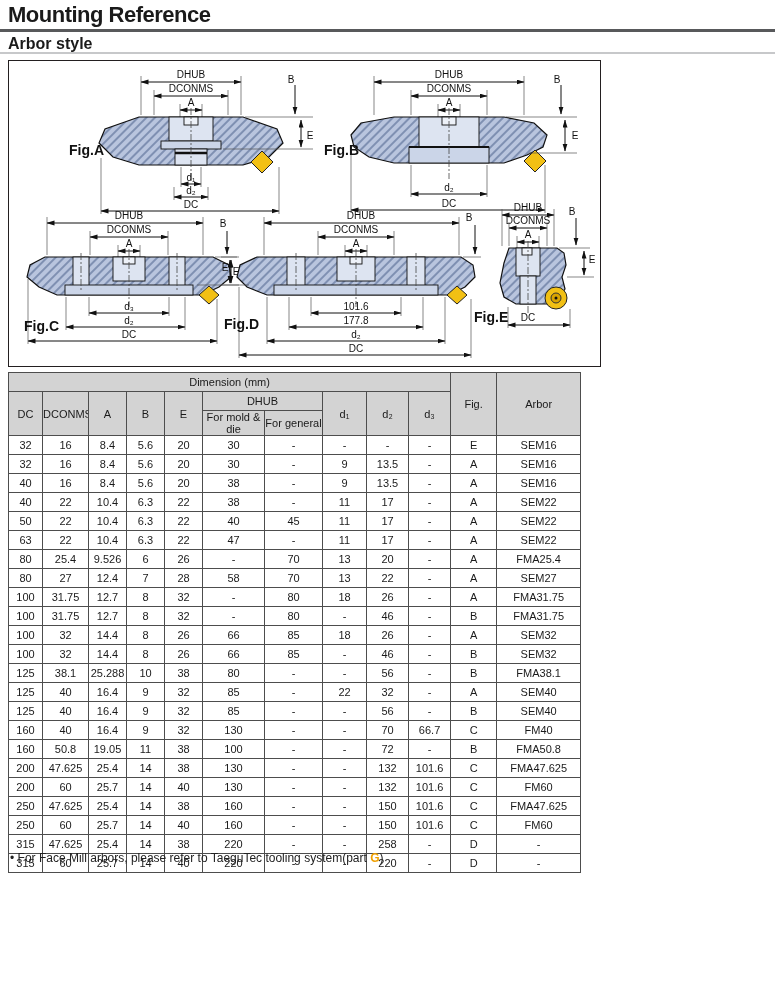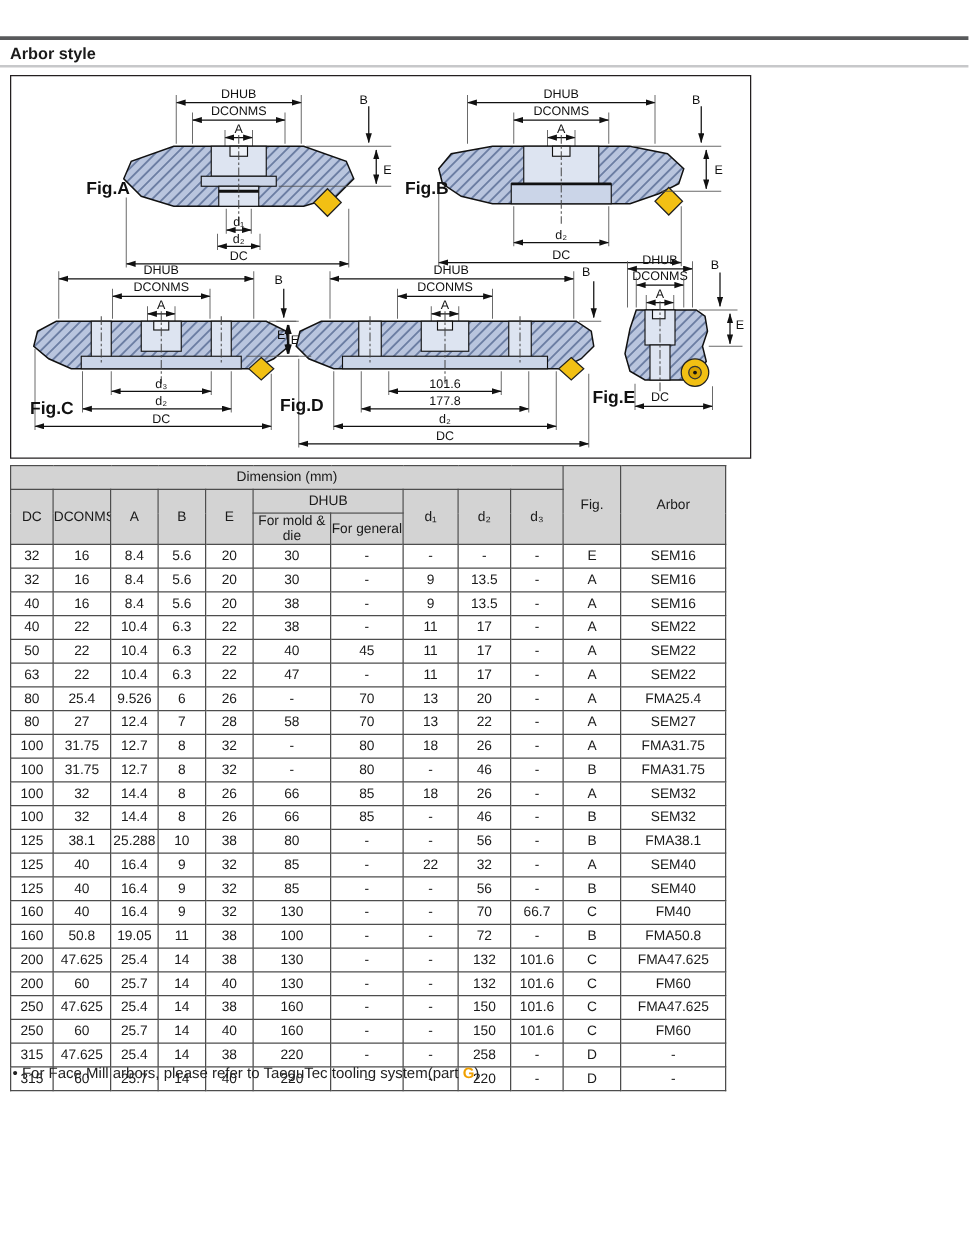--- a/index.html
+++ b/index.html
@@ -1,21 +1,21 @@
 <!DOCTYPE html>
 <html><head>
 <meta charset="utf-8">
 <style>
   html,body{margin:0;padding:0;background:#fff;}
   body{font-family:"Liberation Sans","DejaVu Sans",sans-serif;color:#1a1a1a;}
   #page{position:relative;width:775px;height:1000px;background:#fff;overflow:hidden;}
 
   .title{position:absolute;left:8px;top:2px;font-size:22px;font-weight:bold;letter-spacing:-0.5px;}
   .rule1{position:absolute;left:0;top:29px;width:775px;height:3px;background:#58595b;}
-  .subtitle{position:absolute;left:8px;top:35px;font-size:13px;font-weight:bold;}
+  .subtitle{position:absolute;left:8px;top:35px;font-size:16px;font-weight:bold;}
   .rule2{position:absolute;left:0;top:52px;width:775px;height:2px;background:#c7c8ca;}
 
   .panel{position:absolute;left:8px;top:60px;width:591px;height:305px;border:1px solid #231f20;background:#fff;}
   .fig-svg{position:absolute;}
 
   
   .dl{stroke:#111;stroke-width:1;marker-start:url(#ar);marker-end:url(#ar);}
   .ext{stroke:#555;stroke-width:0.7;}
   .cl{stroke:#444;stroke-width:0.8;stroke-dasharray:7 2 2 2;}
   text.dm{font-size:10px;fill:#111;text-anchor:middle;}
@@ -31,20 +31,21 @@
   table.dim td{background:#fff;}
 
   .footnote{position:absolute;left:10px;top:851px;font-size:12px;color:#222;}
   .footnote .hl{color:#f0a000;font-weight:bold;}
 </style>
 </head>
 <body>
 
 <div id="page">
 
+  <div class="title">Mounting Reference</div>
   <div class="rule1"></div>
   <div class="subtitle">Arbor style</div>
   <div class="rule2"></div>
 
   <svg width="0" height="0" style="position:absolute">
     <defs>
       <pattern id="hatch" patternUnits="userSpaceOnUse" width="6" height="6" patternTransform="rotate(45)">
         <rect width="6" height="6" fill="#b9c5de"></rect>
         <line x1="3" y1="0" x2="3" y2="6" stroke="#66799f" stroke-width="1.4"></line>
       </pattern>

